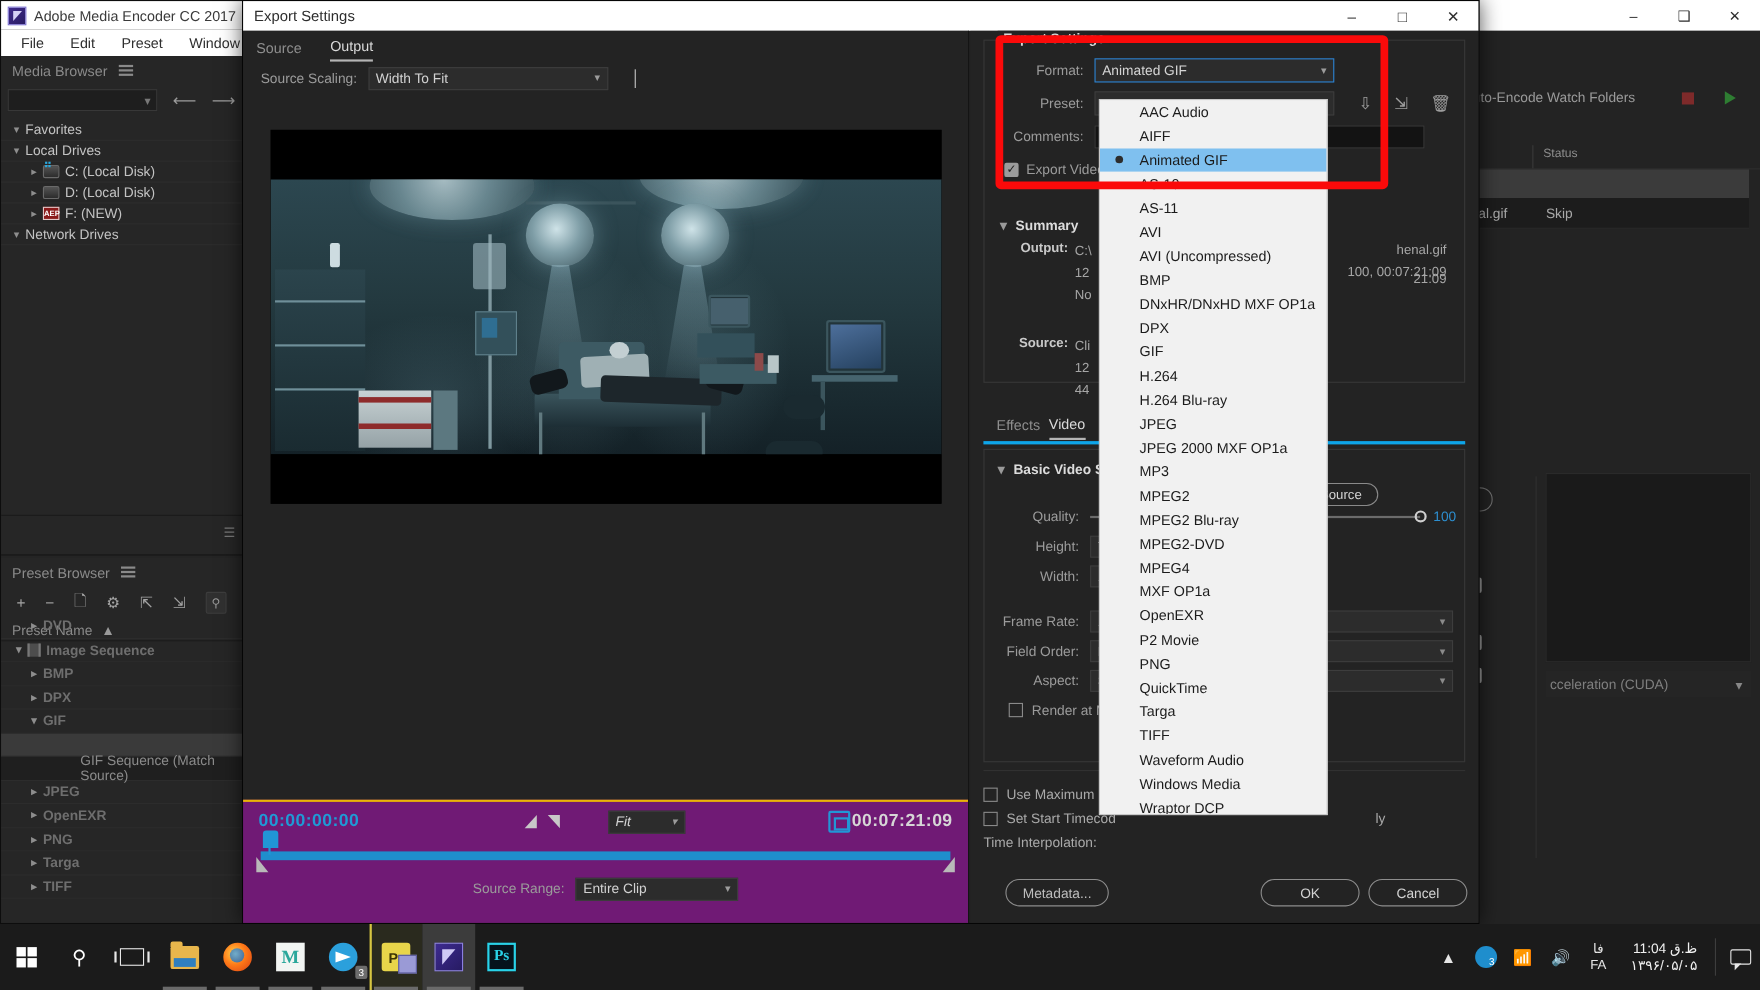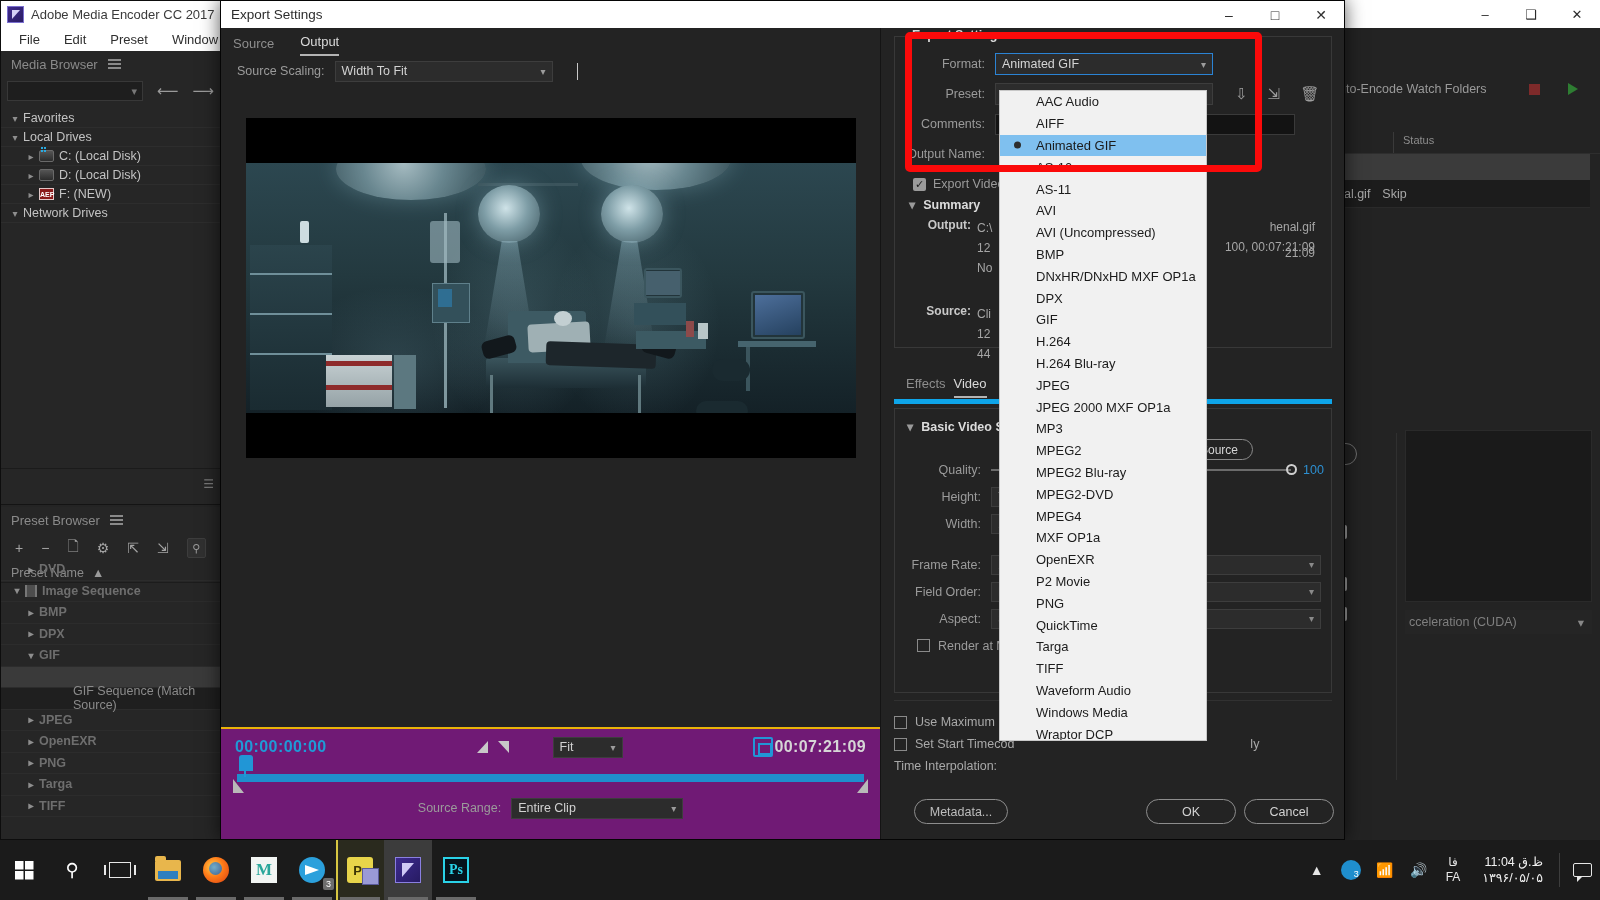--- a/index.html
+++ b/index.html
@@ -52,21 +52,21 @@
   .bg-col-div { position: absolute; top: 0; bottom: 0; width: 1px; background: #3a3a3a; }
   .bg-row-sel {
     position: absolute; top: 126px; left: 0; right: 10px; height: 26px; background: #3b3b3b;
   }
   .bg-row {
     position: absolute; top: 152px; left: 0; right: 10px; height: 28px;
     background: #1c1c1c; border-bottom: 1px solid #2a2a2a;
     display: flex; align-items: center; color: #a8a8a8; font-size: 12.5px;
   }
   .bg-row .f { padding-left: 6px; }
-  .bg-row .s { padding-left: 12px; }
+  .bg-row .s { padding-left: 35px; }
   .bg-panel-2 {
     position: absolute; top: 405px; left: 0; width: 66px; bottom: 60px;
     border-right: 1px solid #303030;
   }
   .bg-pill {
     position: absolute; left: -18px; top: 10px; width: 44px; height: 22px;
     border: 1px solid #707070; border-radius: 11px;
   }
   .bg-chk {
     position: absolute; left: 2px; width: 14px; height: 14px;
@@ -265,21 +265,21 @@
   .tl {
     position: absolute; left: 0; right: 0; bottom: 0; height: 112px;
     background: #701a75; border-top: 2px solid #eab308;
   }
   .tl-row1 { display: flex; align-items: center; height: 36px; padding: 0 14px; }
   .tc { color: #1f9ad6; font-size: 16px; font-weight: bold; letter-spacing: 0.4px; }
   .tc.right { color: #d6d6d6; margin-left: auto; }
   .tri-l, .tri-r { width: 0; height: 0; border-style: solid; }
   .tri-l { border-width: 0 0 12px 11px; border-color: transparent transparent #c8c8c8 transparent; margin-left: 150px;}
   .tri-r { border-width: 0 11px 12px 0; border-color: transparent #c8c8c8 transparent transparent; margin-left: 10px;}
-  .fit-combo { margin-left: 44px; width: 70px; }
+  .fit-combo { margin-left: 44px; width: 70px; font-style: italic; }
   .crop-ico {
     margin-left: 130px; width: 20px; height: 20px;
     border: 2px solid #2196d6; border-radius: 2px; position: relative;
   }
   .crop-ico::after {
     content: ""; position: absolute; left: 3px; top: 4px; width: 10px; height: 8px;
     border: 2px solid #2196d6;
   }
   .tl-track { position: relative; height: 26px; margin: 0 10px; }
   .tl-bar { position: absolute; left: 6px; right: 6px; top: 9px; height: 8px; background: #1f8ecd; }
@@ -328,22 +328,22 @@
     color: #1e1e1e; font-size: 11px; line-height: 13px; text-align: center;
   }
   .summary { position: absolute; top: 160px; left: 14px; right: 10px; }
   .sum-hdr { display: flex; align-items: center; color: #dcdcdc; font-weight: bold; font-size: 12.5px; }
   .sum-block { display: flex; margin-top: 6px; font-size: 12px; color: #a6a6a6; }
   .sum-key { width: 68px; text-align: right; padding-right: 6px; color: #c9c9c9; font-weight: bold; }
   .sum-val { line-height: 20px; }
 
   .tabs2 {
     position: absolute; top: 348px; left: 12px; right: 12px; height: 28px;
-    display: flex; align-items: flex-start; gap: 8px; padding-left: 12px;
-    border-bottom: 5px solid #0ea5e9;
+    display: flex; align-items: center; gap: 8px; padding-left: 12px;
+    border-bottom: 3px solid #0ea5e9;
   }
   .vid-group {
     position: absolute; left: 12px; right: 12px; top: 380px; height: 285px;
     border: 1px solid #383838;
   }
   .vg-title { display: flex; align-items: center; padding: 10px 0 0 12px; color: #dcdcdc; font-weight: bold; font-size: 12.5px; }
   .match-btn {
     position: absolute; right: 78px; top: 30px; width: 104px; height: 21px;
     border: 1px solid #8a8a8a; border-radius: 11px; color: #d4d4d4;
     font-size: 12px; display: flex; align-items: center; justify-content: center;
@@ -796,21 +796,21 @@
           <span class="tc right">00:07:21:09</span>
         </div>
         <div class="tl-track">
           <div class="tl-bar"></div>
           <div class="ph-head"></div>
           <div class="in-mark"></div>
           <div class="out-mark"></div>
         </div>
         <div class="tl-row3">
           <span class="lbl">Source Range:</span>
-          <div class="combo" style="width:172px">
+          <div class="combo" style="width:148px">
             <span>Entire Clip</span>
             <span class="chev">▾</span>
           </div>
         </div>
       </div>
     </div>
 
     <div class="dlg-right">
 
       <div class="group">
@@ -832,24 +832,20 @@
             <span>⇲</span>
             <span>🗑</span>
           </div>
         </div>
 
         <div class="frow">
           <span class="lbl">Comments:</span>
           <div class="comment-box"></div>
         </div>
 
-        <div class="frow">
-          <span class="lbl">Output Name:</span>
-          <span class="outname"></span>
-        </div>
 
         <div class="frow" style="padding-left:18px">
           <span class="chk">✓</span>
           <span class="lbl" style="width:auto;text-align:left;padding:0">Export Video</span>
         </div>
 
         <div class="summary">
           <div class="sum-hdr">
             <span style="color:#9a9a9a;margin-right:8px">▾</span>
             <span>Summary</span>

